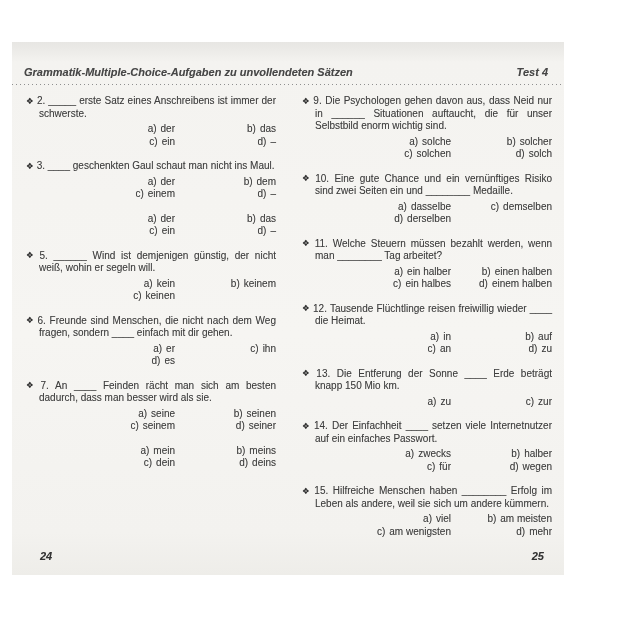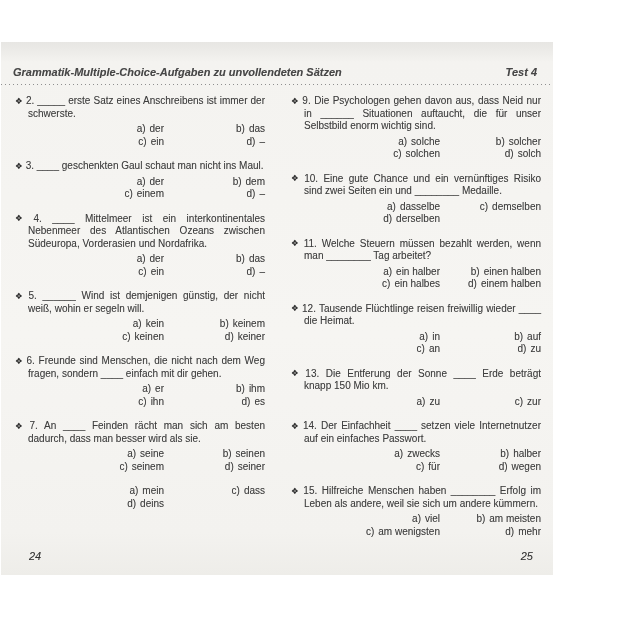--- a/index.html
+++ b/index.html
@@ -7,21 +7,21 @@
     padding: 0;
     width: 630px;
     height: 630px;
     background: #ffffff;
     font-family: "Liberation Sans", sans-serif;
     overflow: hidden;
     position: relative;
   }
   .scan-page {
     position: absolute;
-    left: 1px;
+    left: 12px;
     top: 42px;
     width: 552px;
     height: 533px;
     background: linear-gradient(180deg, #e7e6e3 0px, #edecE9 10px, #f4f3f0 20px, #f6f5f2 55%, #f3f2ef 92%, #eeede9 100%);
     color: #3e3e3e;
     text-shadow: 0 0 0.5px rgba(70,70,70,0.35);
   }
   .header-row {
     display: flex;
     justify-content: space-between;
@@ -66,21 +66,21 @@
     grid-template-columns: 122px 1fr;
     margin: 3px 0 0 27px;
     text-align: right;
   }
   .opt { white-space: nowrap; }
   .opt-key { margin-right: 4px; }
   .pg {
     position: absolute;
     bottom: 13px;
     font-style: italic;
-    font-weight: normal;
+    font-weight: bold;
     font-size: 11px;
     color: #333333;
     text-align: right;
   }
   .pg-left { left: 28px; }
   .pg-right { right: 20px; margin-top: 40px; }
 </style>
 </head>
 <body>
 
@@ -104,59 +104,57 @@
         <div class="question">
           <div class="q-line"><span class="bullet">❖</span><span class="q-num">3. </span><span class="q-text">____ geschenkten Gaul schaut man nicht ins Maul.</span></div>
           <div class="options">
             <span class="opt"><span class="opt-key">a)</span><span class="opt-val">der</span></span>
             <span class="opt"><span class="opt-key">b)</span><span class="opt-val">dem</span></span>
             <span class="opt"><span class="opt-key">c)</span><span class="opt-val">einem</span></span>
             <span class="opt"><span class="opt-key">d)</span><span class="opt-val">–</span></span>
           </div>
         </div>
         <div class="question">
-          <div class="q-line"><span class="bullet">❖</span><span class="q-num">4. </span><span class="q-text">____ Mittelmeer ist ein interkontinentales Nebenmeer des Atlantischen Ozeans zwischen Südeuropa, Vorderasien und Nordafrika.</span></div>
           <div class="options">
             <span class="opt"><span class="opt-key">a)</span><span class="opt-val">der</span></span>
             <span class="opt"><span class="opt-key">b)</span><span class="opt-val">das</span></span>
             <span class="opt"><span class="opt-key">c)</span><span class="opt-val">ein</span></span>
             <span class="opt"><span class="opt-key">d)</span><span class="opt-val">–</span></span>
           </div>
         </div>
         <div class="question">
           <div class="q-line"><span class="bullet">❖</span><span class="q-num">5. </span><span class="q-text">______ Wind ist demjenigen günstig, der nicht weiß, wohin er segeln will.</span></div>
           <div class="options">
             <span class="opt"><span class="opt-key">a)</span><span class="opt-val">kein</span></span>
             <span class="opt"><span class="opt-key">b)</span><span class="opt-val">keinem</span></span>
             <span class="opt"><span class="opt-key">c)</span><span class="opt-val">keinen</span></span>
-            <span class="opt"><span class="opt-key">d)</span><span class="opt-val">keiner</span></span>
           </div>
         </div>
         <div class="question">
           <div class="q-line"><span class="bullet">❖</span><span class="q-num">6. </span><span class="q-text">Freunde sind Menschen, die nicht nach dem Weg fragen, sondern ____ einfach mit dir gehen.</span></div>
           <div class="options">
             <span class="opt"><span class="opt-key">a)</span><span class="opt-val">er</span></span>
-            <span class="opt"><span class="opt-key">b)</span><span class="opt-val">ihm</span></span>
             <span class="opt"><span class="opt-key">c)</span><span class="opt-val">ihn</span></span>
             <span class="opt"><span class="opt-key">d)</span><span class="opt-val">es</span></span>
           </div>
         </div>
         <div class="question">
           <div class="q-line"><span class="bullet">❖</span><span class="q-num">7. </span><span class="q-text">An ____ Feinden rächt man sich am besten dadurch, dass man besser wird als sie.</span></div>
           <div class="options">
             <span class="opt"><span class="opt-key">a)</span><span class="opt-val">seine</span></span>
             <span class="opt"><span class="opt-key">b)</span><span class="opt-val">seinen</span></span>
             <span class="opt"><span class="opt-key">c)</span><span class="opt-val">seinem</span></span>
             <span class="opt"><span class="opt-key">d)</span><span class="opt-val">seiner</span></span>
           </div>
         </div>
         <div class="question">
           <div class="options">
             <span class="opt"><span class="opt-key">a)</span><span class="opt-val">mein</span></span>
-            <span class="opt"><span class="opt-key">c)</span><span class="opt-val">dass</span></span>
+            <span class="opt"><span class="opt-key">b)</span><span class="opt-val">meins</span></span>
+            <span class="opt"><span class="opt-key">c)</span><span class="opt-val">dein</span></span>
             <span class="opt"><span class="opt-key">d)</span><span class="opt-val">deins</span></span>
           </div>
         </div>
       </div>
     <div class="col" id="col-1">
         <div class="question">
           <div class="q-line"><span class="bullet">❖</span><span class="q-num">9. </span><span class="q-text">Die Psychologen gehen davon aus, dass Neid nur in ______ Situationen auftaucht, die für unser Selbstbild enorm wichtig sind.</span></div>
           <div class="options">
             <span class="opt"><span class="opt-key">a)</span><span class="opt-val">solche</span></span>
             <span class="opt"><span class="opt-key">b)</span><span class="opt-val">solcher</span></span>

